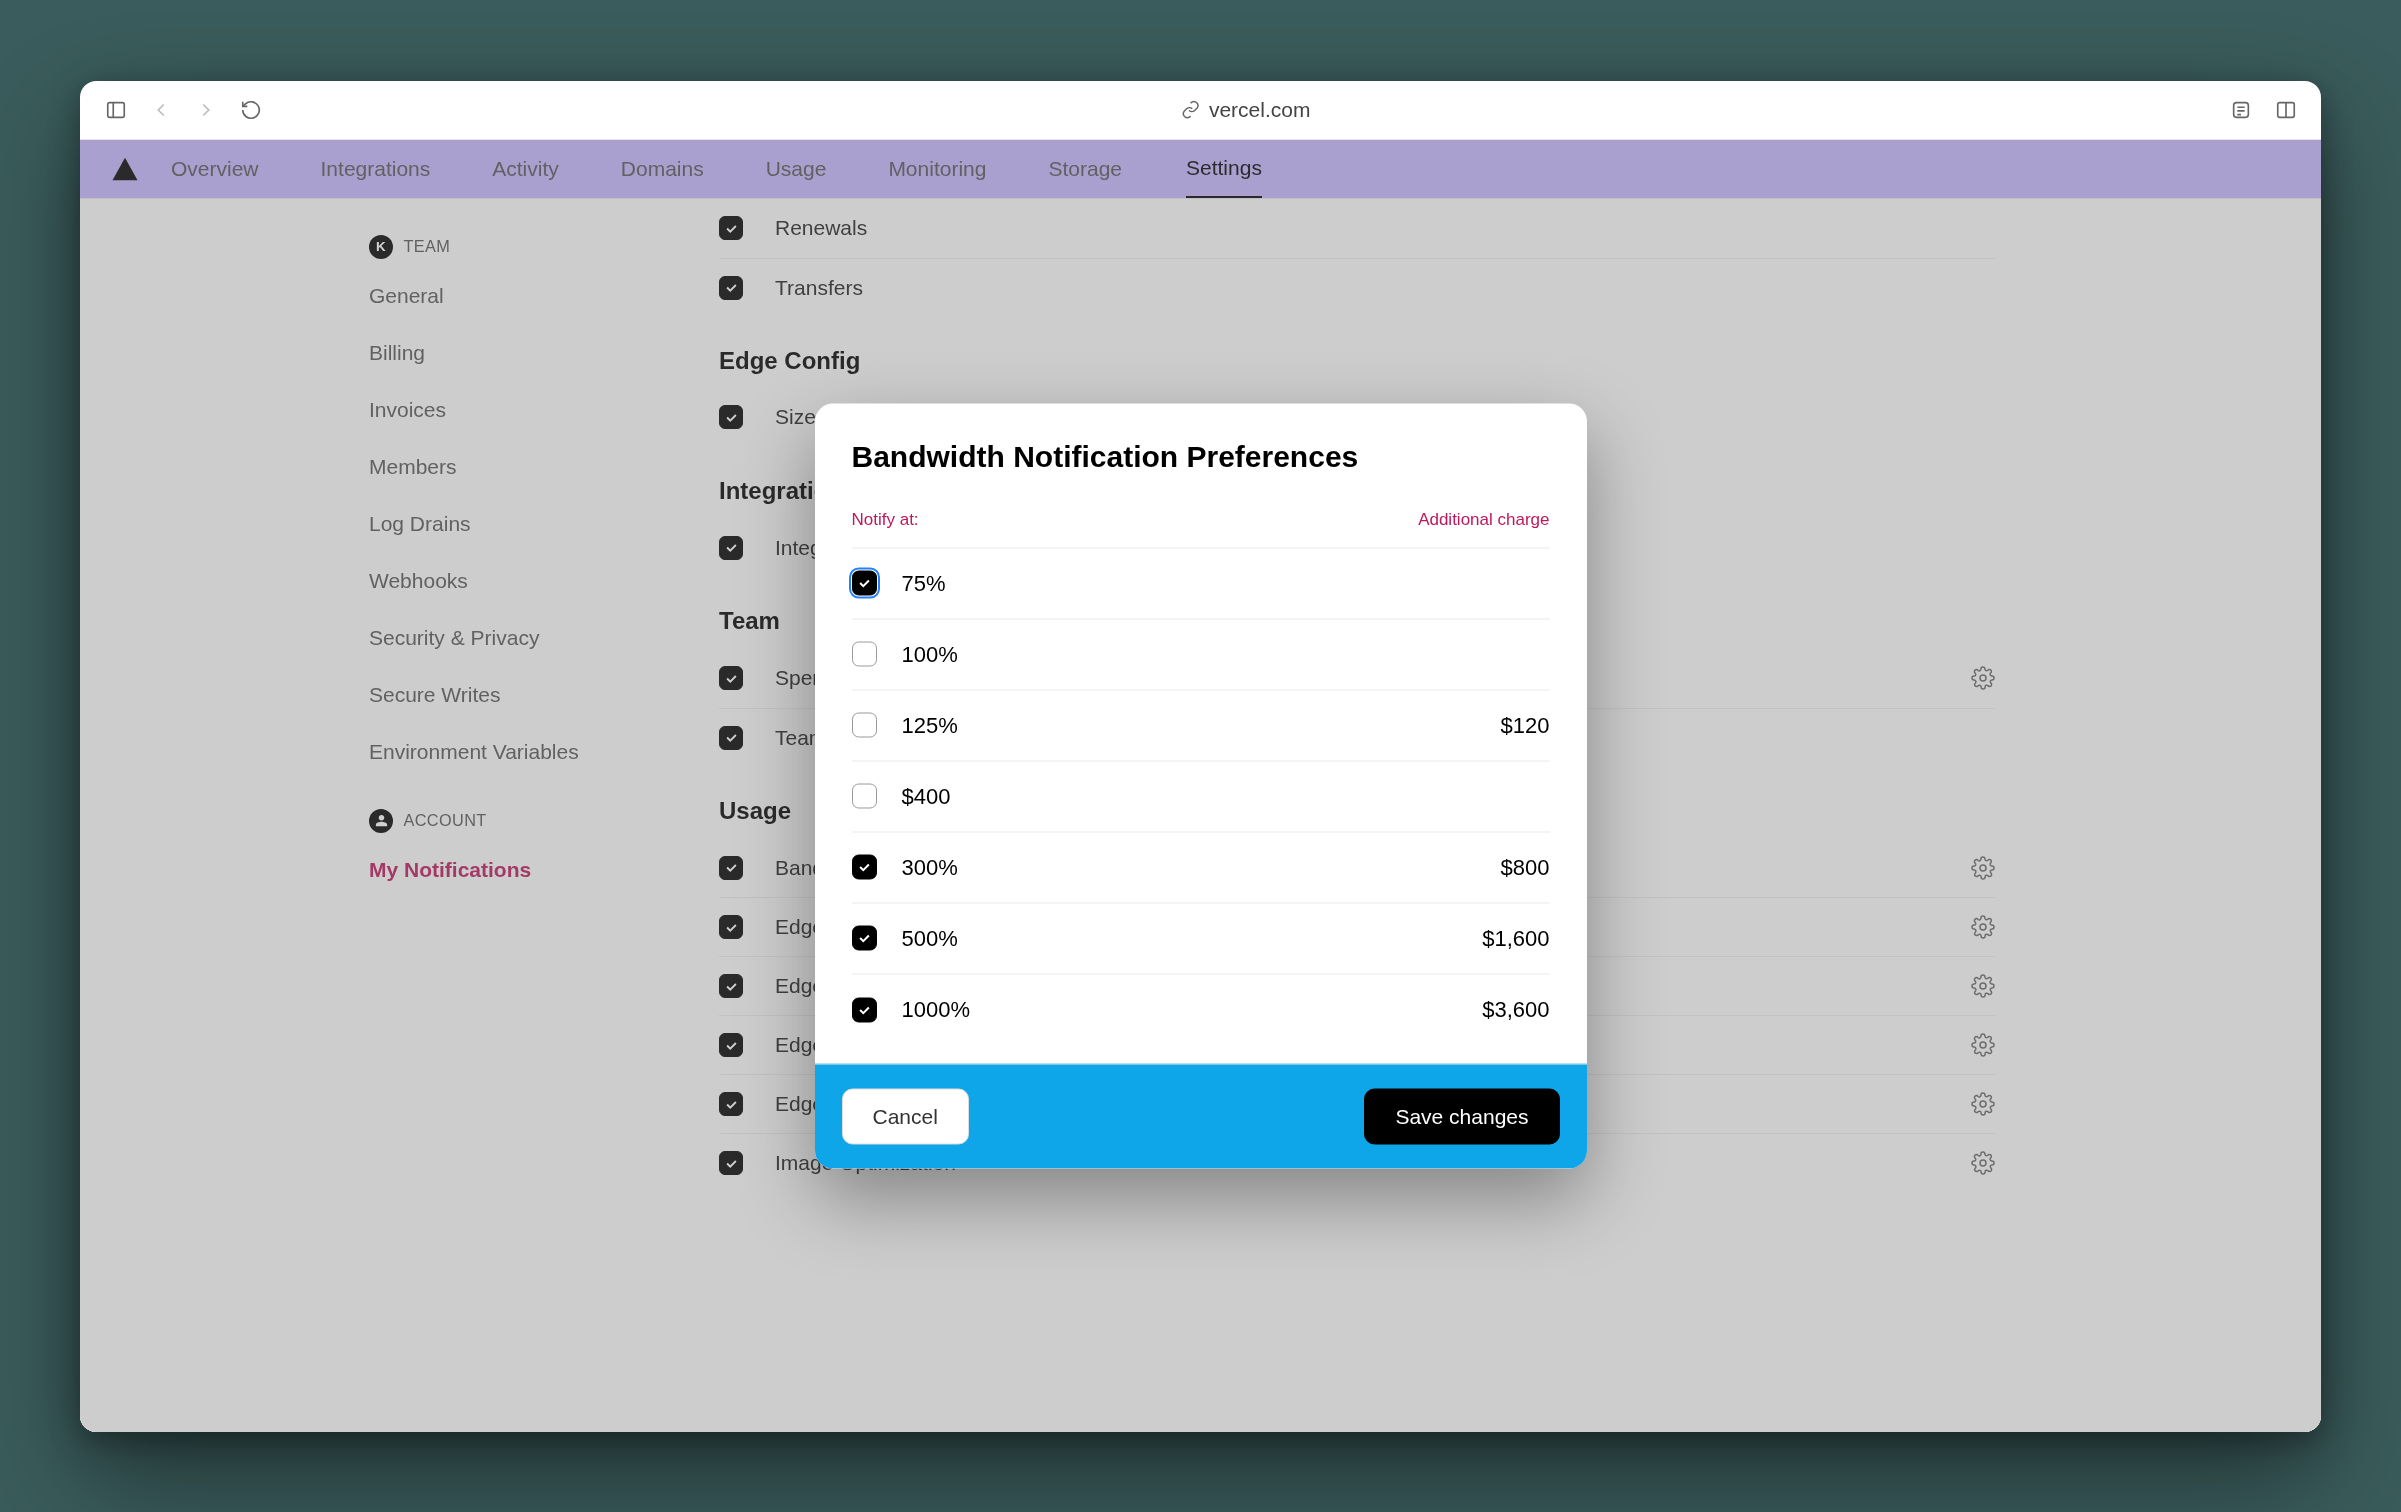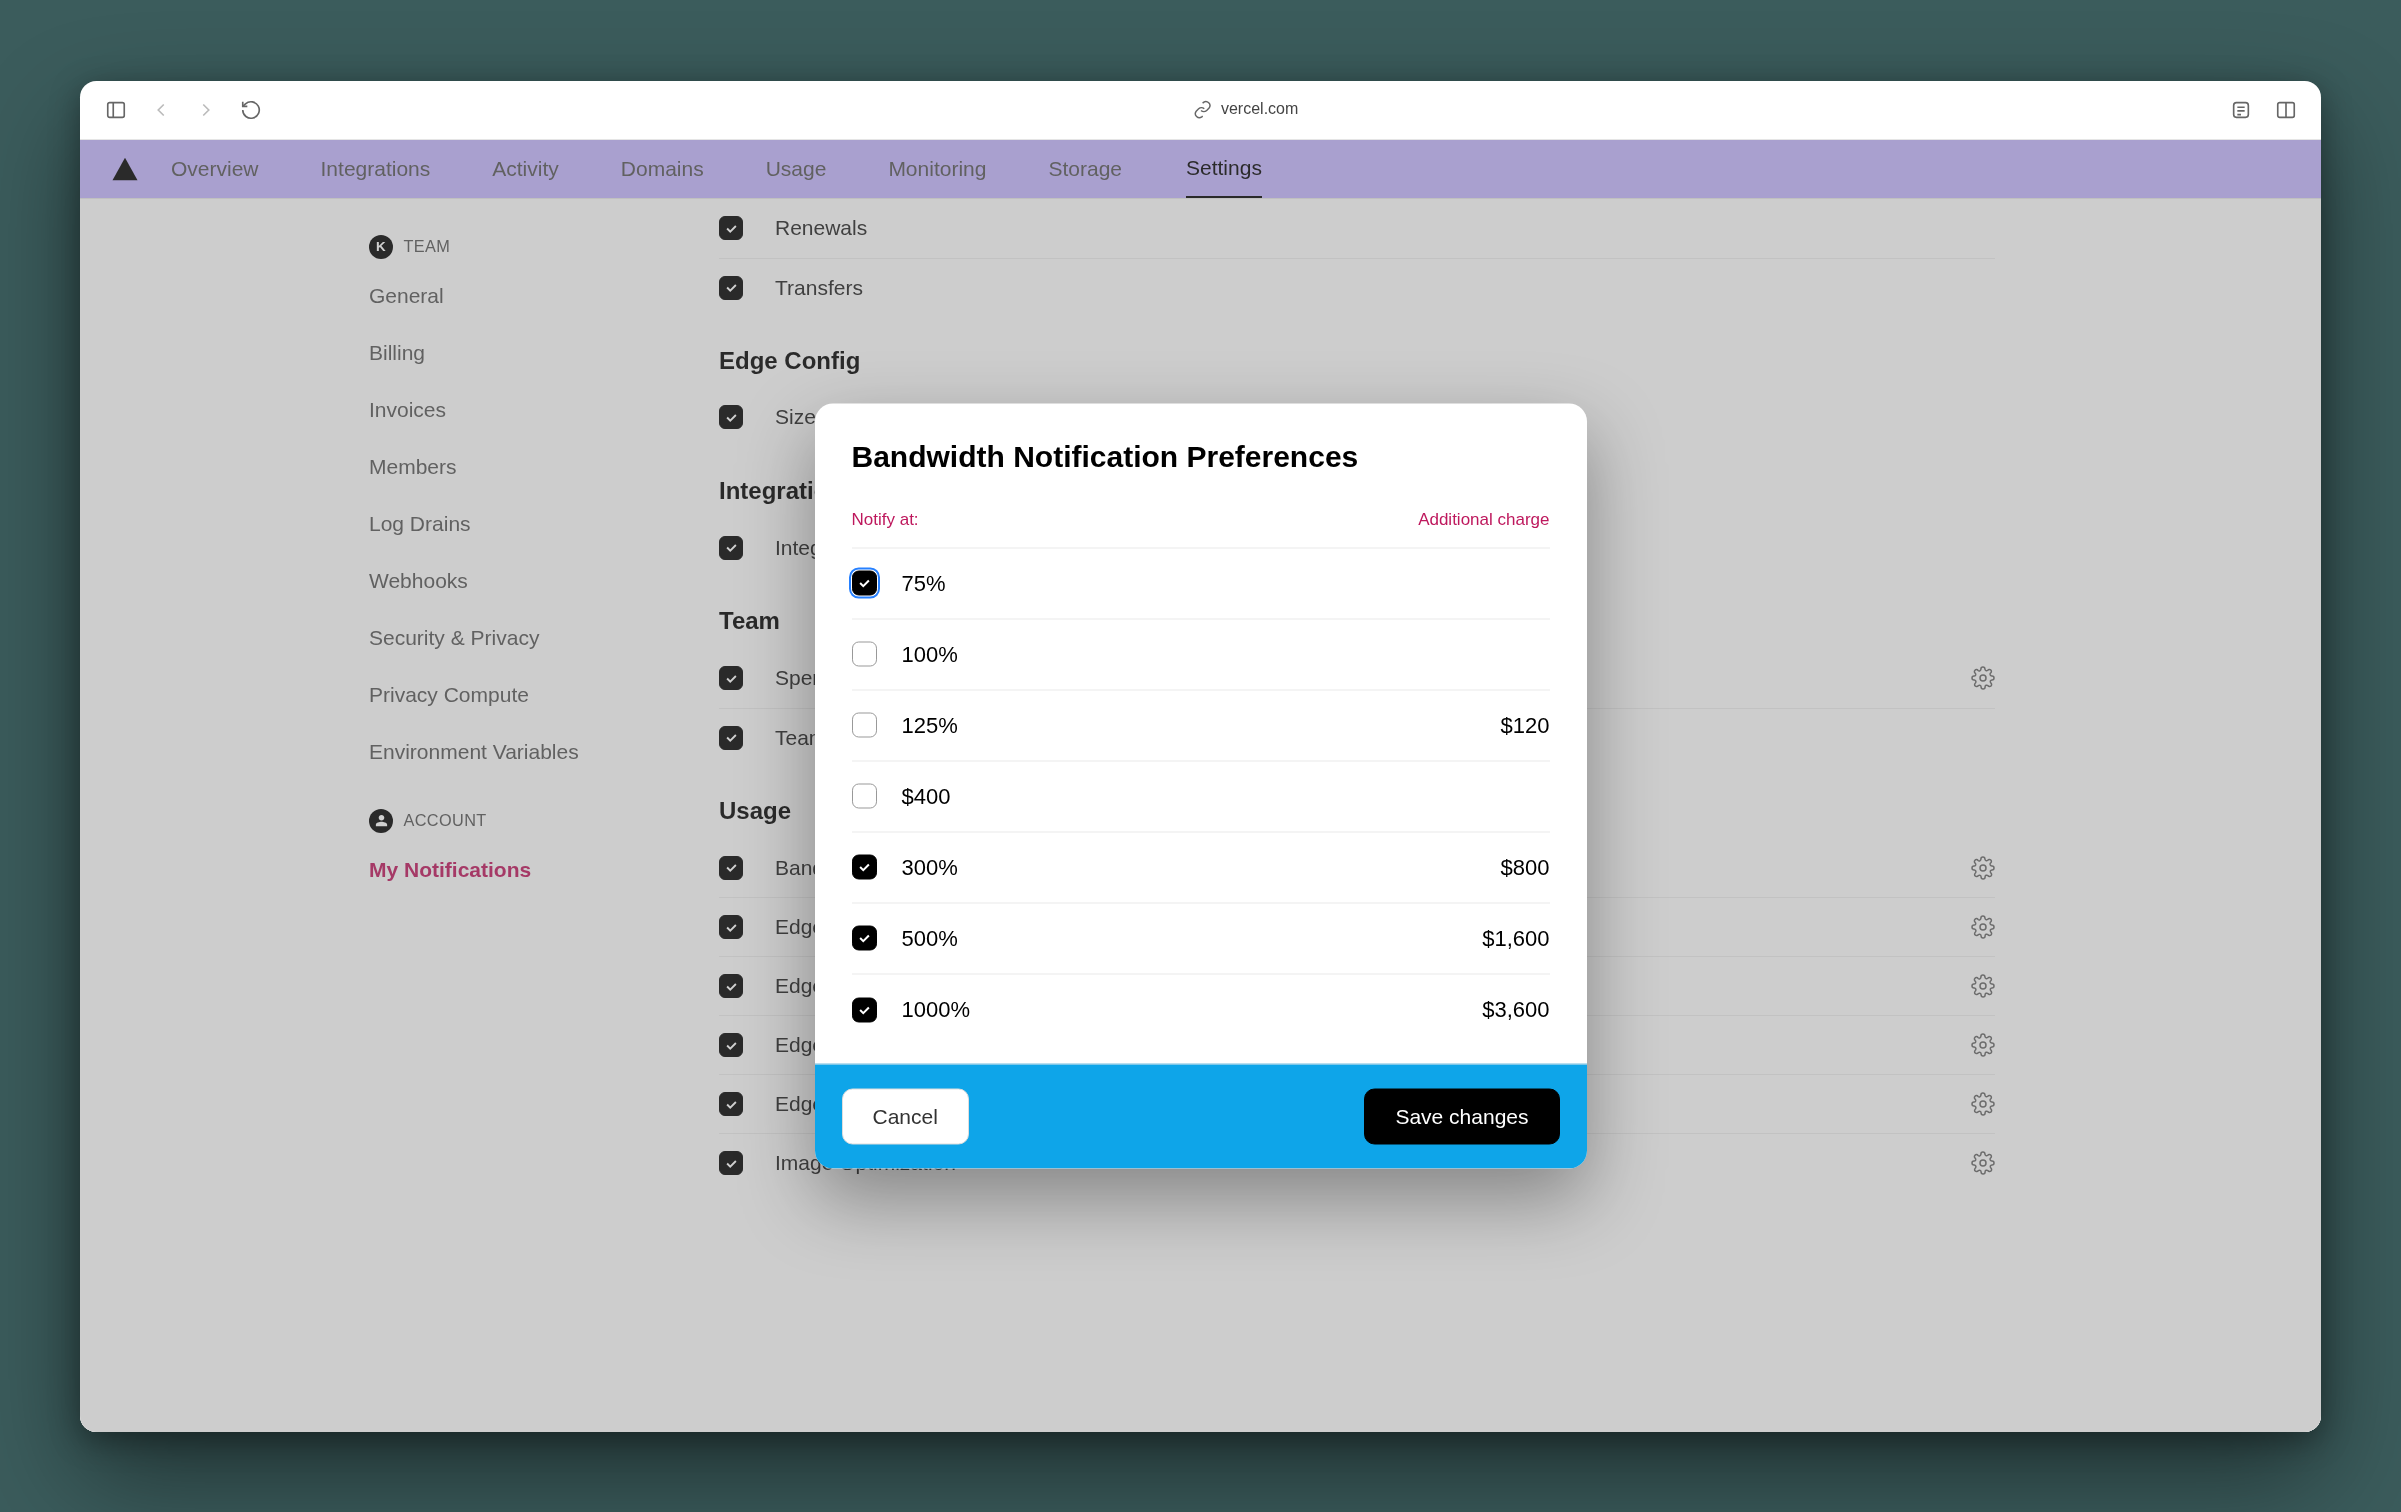--- a/index.html
+++ b/index.html
@@ -36,21 +36,21 @@
     display: inline-flex; align-items: center; justify-content: center;
     color: #666;
   }
   .tb-icon svg { width: 22px; height: 22px; stroke: currentColor; fill: none; stroke-width: 1.8; }
   .tb-icon.dim { color: #bbb; }
   .tb-address {
     flex: 1;
     display: flex; align-items: center; justify-content: center;
     gap: 9px;
     color: #444;
-    font-size: 16px;
+    font-size: 21px;
   }
   .tb-address svg { width: 19.3px; height: 19.3px; stroke: #666; fill: none; stroke-width: 1.8; }
 
   
   .app-area {
     position: relative;
     height: calc(100% - 59px);
     background: #f5f5f5; 
   }
   .dimmer {
@@ -291,21 +291,21 @@
             <span>TEAM</span>
           </div>
           <div id="sb-team-items">
               <div class="sb-link">General</div>
               <div class="sb-link">Billing</div>
               <div class="sb-link">Invoices</div>
               <div class="sb-link">Members</div>
               <div class="sb-link">Log Drains</div>
               <div class="sb-link">Webhooks</div>
               <div class="sb-link">Security &amp; Privacy</div>
-              <div class="sb-link">Privacy Compute</div>
+              <div class="sb-link">Secure Writes</div>
               <div class="sb-link">Environment Variables</div>
             </div>
           <div class="sb-account-header">
             <span class="sb-ico">
                 <svg viewBox="0 0 24 24">
                   <path d="M12 12c-2.5 0-4.5-2-4.5-4.5S9.5 3 12 3s4.5 2 4.5 4.5S14.5 12 12 12zm0 2c3 0 9 1.5 9 4.5V21H3v-2.5C3 15.5 9 14 12 14z"></path>
                 </svg>
               </span>
             <span>ACCOUNT</span>
           </div>

